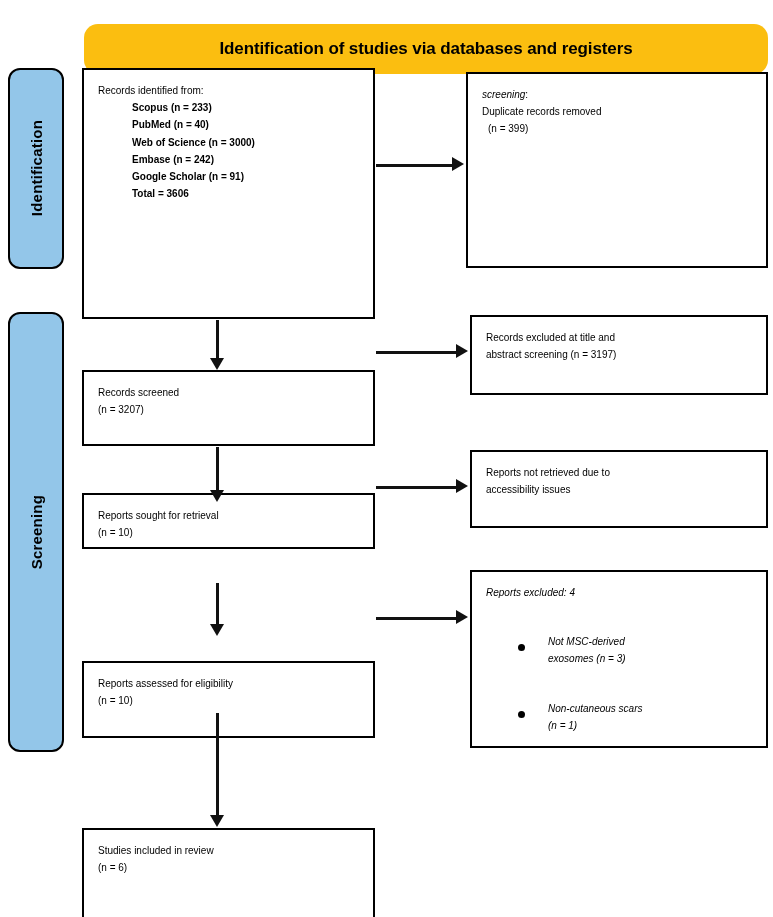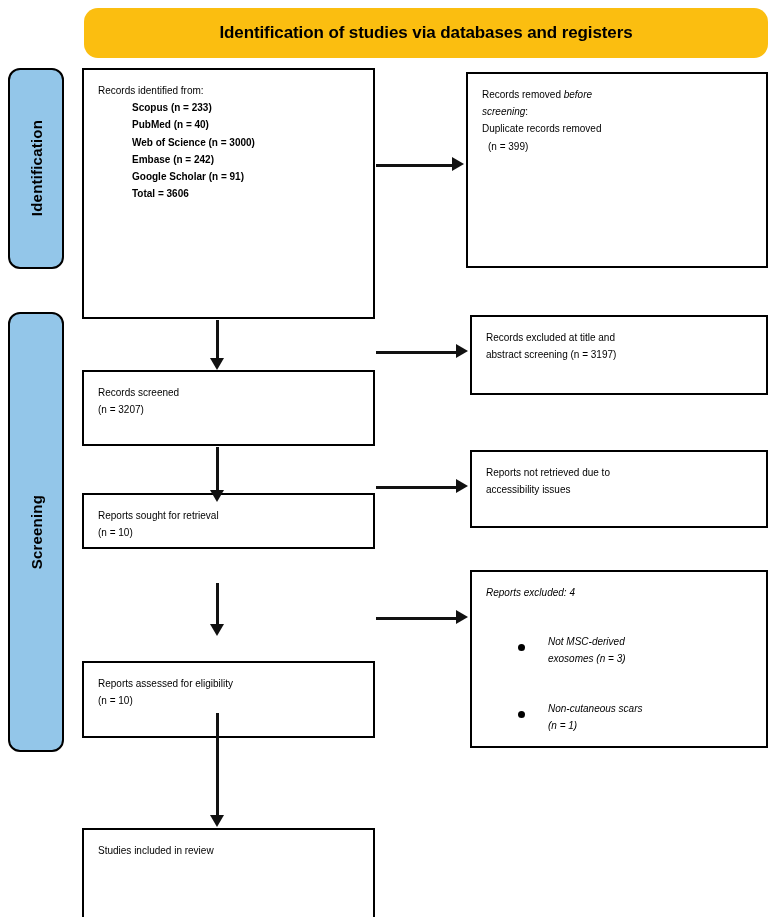--- a/index.html
+++ b/index.html
@@ -16,21 +16,21 @@
     width: 773px;
     height: 917px;
     background: #ffffff;
     overflow: hidden;
   }
 
   
   .banner {
     position: absolute;
     left: 84px;
-    top: 8px;
+    top: 24px;
     width: 684px;
     height: 50px;
     background: #FBBE10;
     border-radius: 14px;
     display: flex;
     align-items: center;
     justify-content: center;
     box-sizing: border-box;
   }
   .banner-text {
@@ -157,25 +157,20 @@
     <p>Records identified from:</p>
     <p class="indent">Scopus (n = 233)</p>
     <p class="indent">PubMed (n = 40)</p>
     <p class="indent">Web of Science (n = 3000)</p>
     <p class="indent">Embase (n = 242)</p>
     <p class="indent">Google Scholar (n = 91)</p>
     <p class="indent">Total = 3606</p>
   </div>
 
   <div class="box" id="box-removed">
-    <p class="just-all">
-      <span>Records</span>
-      <span>removed</span>
-      <em>before</em>
-    </p>
     <p><em>screening</em><span>:</span></p>
     <p>Duplicate records removed</p>
     <p style="padding-left:6px">(n = 399)</p>
   </div>
 
   <div class="box" id="box-screened">
     <p>Records screened</p>
     <p>(n = 3207)</p>
   </div>
 
@@ -208,20 +203,21 @@
       </li>
       <li>
         <span class="nwrap">Non-cutaneous scars</span><br>
         <span>(n = 1)</span>
       </li>
     </ul>
   </div>
 
   <div class="box" id="box-included">
     <p>Studies included in review</p>
+    <p>(n = 6)</p>
   </div>
 
   <div>
     <div class="h-line" style="left:376px; top:164px; width:78px;"></div>
     <div class="head-right" style="left:452px; top:157px;"></div>
   </div>
 
   <div>
     <div class="v-line" style="left:216px; top:320px; width:2.5px; height:41px;"></div>
     <div class="head-down" style="left:210px; top:358px;"></div>

